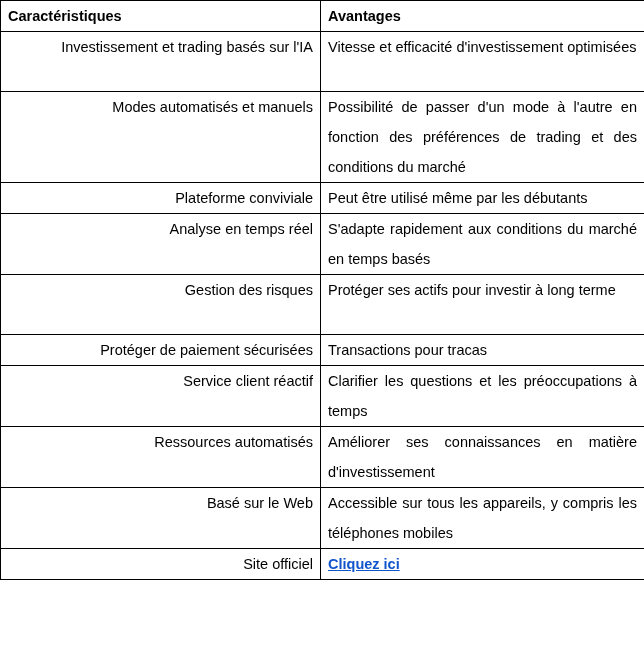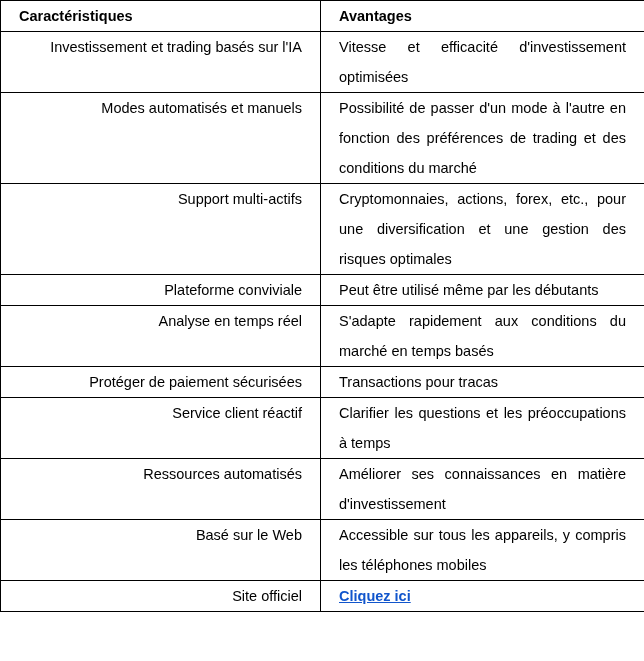--- a/index.html
+++ b/index.html
@@ -15,21 +15,21 @@
   table.doc-table {
     border-collapse: collapse;
     table-layout: fixed;
     width: 644px;
     background: #ffffff;
   }
   table.doc-table th,
   table.doc-table td {
     border: 1.5px solid #000000;
     vertical-align: top;
-    padding: 0 18px;
+    padding: 0 7px;
     line-height: 30px;
     overflow: hidden;
   }
   col.col-feature   { width: 320px; }
   col.col-advantage { width: 324px; }
 
   th {
     font-weight: bold;
     text-align: left;
   }
@@ -69,31 +69,31 @@
   </thead>
   <tbody>
     <tr class="h2">
       <td class="feature-cell">Investissement et trading basés sur l'IA</td>
       <td class="advantage-cell">Vitesse et efficacité d'investissement optimisées</td>
     </tr>
     <tr class="h3">
       <td class="feature-cell">Modes automatisés et manuels</td>
       <td class="advantage-cell">Possibilité de passer d'un mode à l'autre en fonction des préférences de trading et des conditions du marché</td>
     </tr>
-    <tr class="h3">
-      <td class="feature-cell">Support multi-actifs</td>
-      <td class="advantage-cell">Cryptomonnaies, actions, forex, etc., pour une diversification et une gestion des risques optimales</td>
-    </tr>
     <tr class="h1">
       <td class="feature-cell">Plateforme conviviale</td>
       <td class="advantage-cell">Peut être utilisé même par les débutants</td>
     </tr>
     <tr class="h2">
       <td class="feature-cell">Analyse en temps réel</td>
       <td class="advantage-cell">S'adapte rapidement aux conditions du marché en temps basés</td>
+    </tr>
+    <tr class="h2">
+      <td class="feature-cell">Gestion des risques</td>
+      <td class="advantage-cell">Protéger ses actifs pour investir à long terme</td>
     </tr>
     <tr class="h1">
       <td class="feature-cell">Protéger de paiement sécurisées</td>
       <td class="advantage-cell">Transactions pour tracas</td>
     </tr>
     <tr class="h2">
       <td class="feature-cell">Service client réactif</td>
       <td class="advantage-cell spread">Clarifier les questions et les préoccupations à temps</td>
     </tr>
     <tr class="h2">

